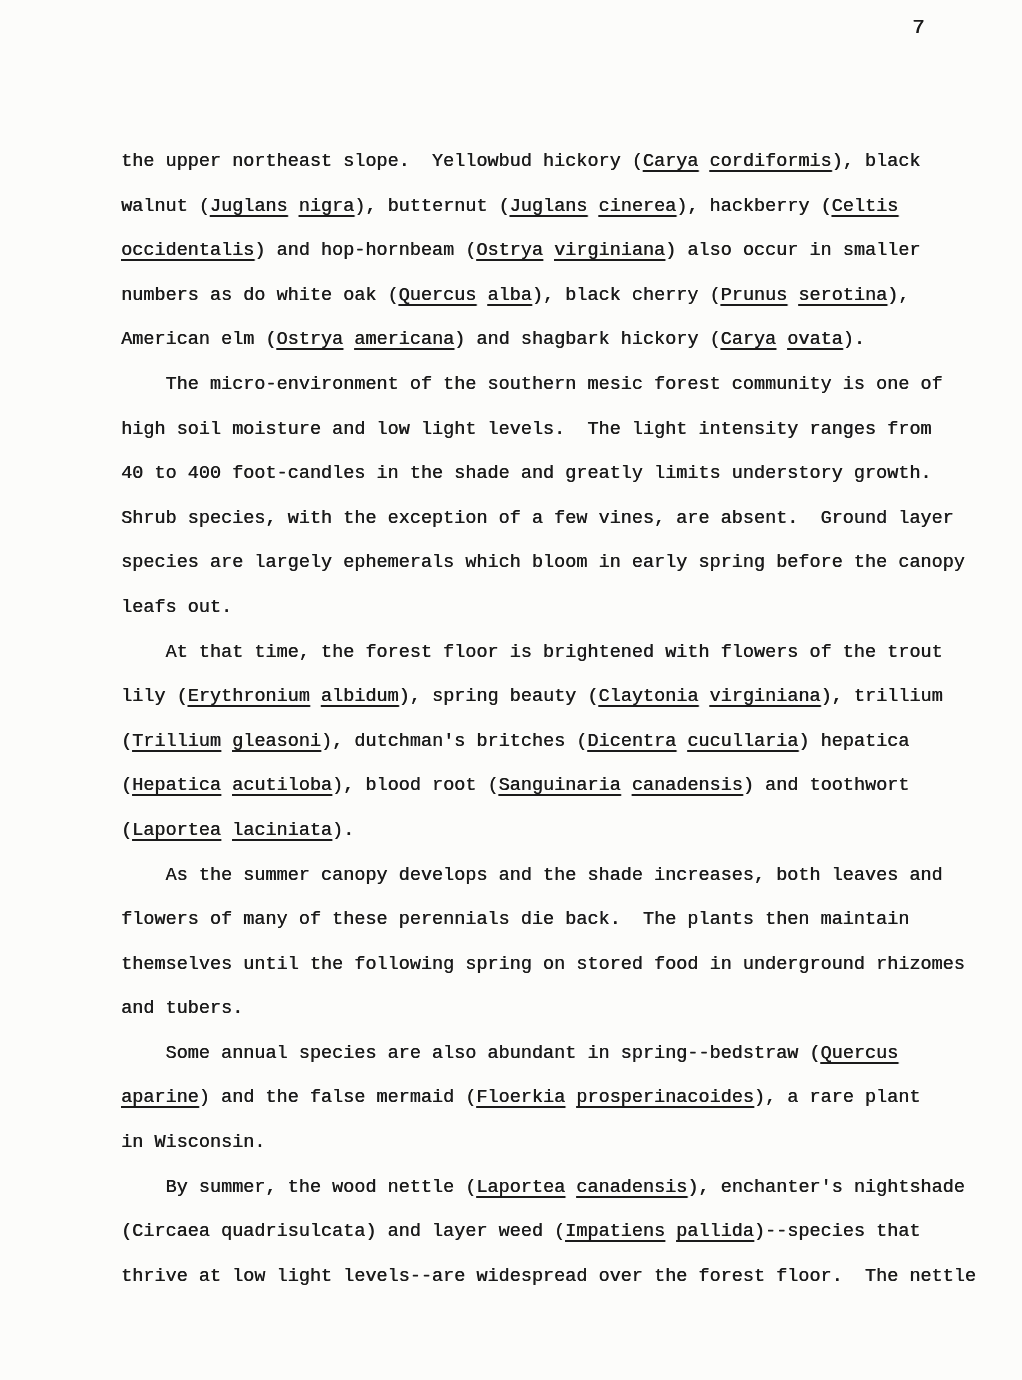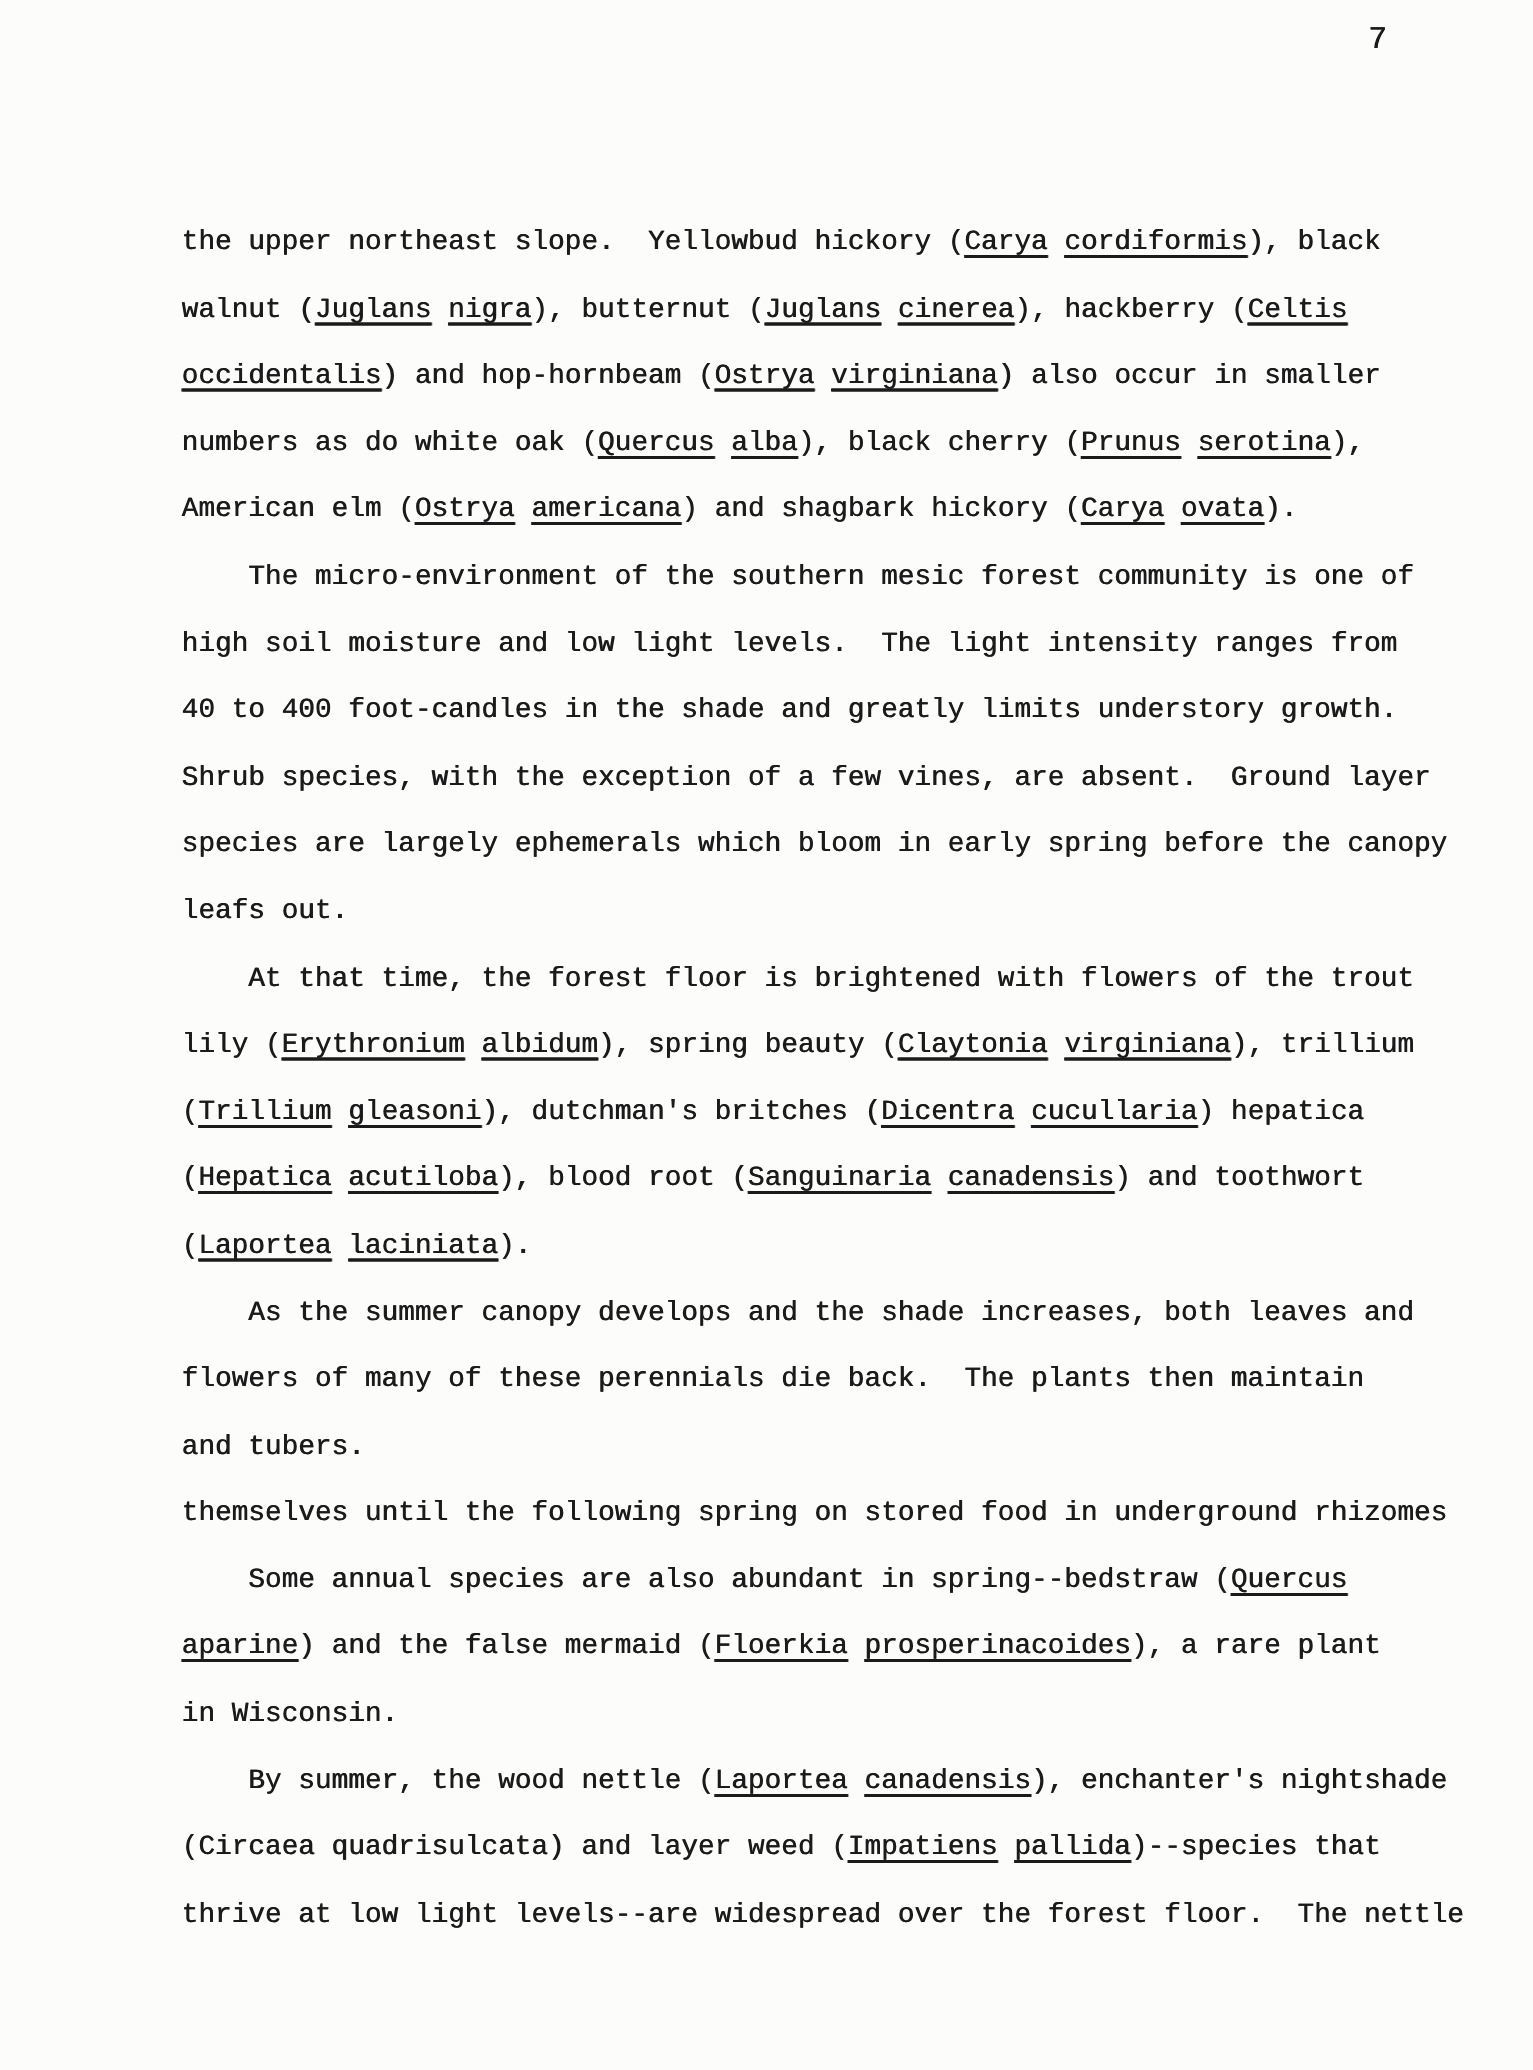--- a/index.html
+++ b/index.html
@@ -62,22 +62,22 @@
       <div class="line"><span>Shrub species, with the exception of a few vines, are absent.  Ground layer</span></div>
       <div class="line"><span>species are largely ephemerals which bloom in early spring before the canopy</span></div>
       <div class="line"><span>leafs out.</span></div>
       <div class="line"><span>    At that time, the forest floor is brightened with flowers of the trout</span></div>
       <div class="line"><span>lily (</span><span class="u">Erythronium</span><span> </span><span class="u">albidum</span><span>), spring beauty (</span><span class="u">Claytonia</span><span> </span><span class="u">virginiana</span><span>), trillium</span></div>
       <div class="line"><span>(</span><span class="u">Trillium</span><span> </span><span class="u">gleasoni</span><span>), dutchman's britches (</span><span class="u">Dicentra</span><span> </span><span class="u">cucullaria</span><span>) hepatica</span></div>
       <div class="line"><span>(</span><span class="u">Hepatica</span><span> </span><span class="u">acutiloba</span><span>), blood root (</span><span class="u">Sanguinaria</span><span> </span><span class="u">canadensis</span><span>) and toothwort</span></div>
       <div class="line"><span>(</span><span class="u">Laportea</span><span> </span><span class="u">laciniata</span><span>).</span></div>
       <div class="line"><span>    As the summer canopy develops and the shade increases, both leaves and</span></div>
       <div class="line"><span>flowers of many of these perennials die back.  The plants then maintain</span></div>
+      <div class="line"><span>themselves until the following spring on stored food in underground rhizomes</span></div>
       <div class="line"><span>and tubers.</span></div>
-      <div class="line"><span>themselves until the following spring on stored food in underground rhizomes</span></div>
       <div class="line"><span>    Some annual species are also abundant in spring--bedstraw (</span><span class="u">Quercus</span></div>
       <div class="line"><span class="u">aparine</span><span>) and the false mermaid (</span><span class="u">Floerkia</span><span> </span><span class="u">prosperinacoides</span><span>), a rare plant</span></div>
       <div class="line"><span>in Wisconsin.</span></div>
       <div class="line"><span>    By summer, the wood nettle (</span><span class="u">Laportea</span><span> </span><span class="u">canadensis</span><span>), enchanter's nightshade</span></div>
       <div class="line"><span>(Circaea quadrisulcata) and layer weed (</span><span class="u">Impatiens</span><span> </span><span class="u">pallida</span><span>)--species that</span></div>
       <div class="line"><span>thrive at low light levels--are widespread over the forest floor.  The nettle</span></div>
     </div>
 </div>
 
 </body></html>

